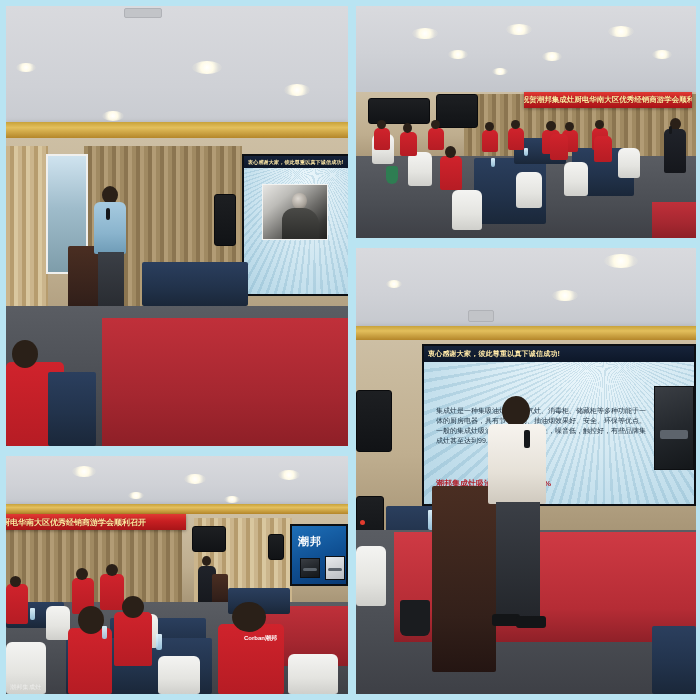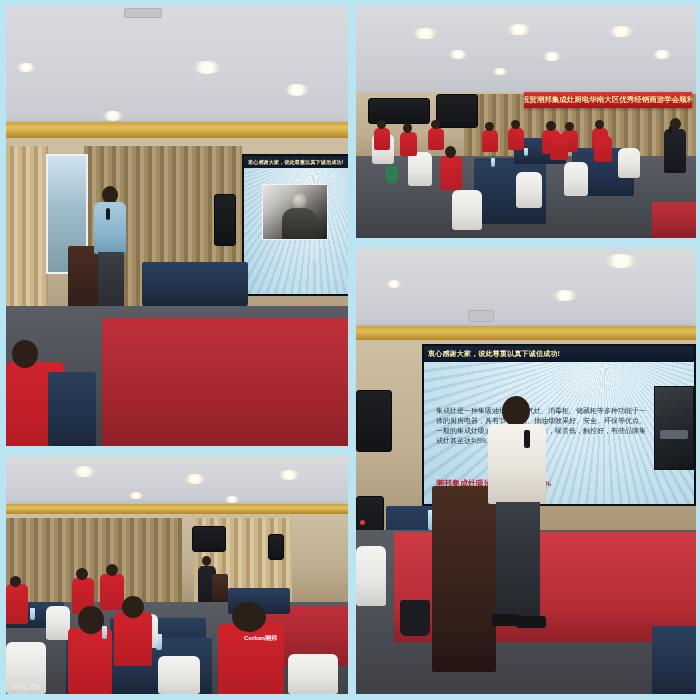--- a/index.html
+++ b/index.html
@@ -383,21 +383,29 @@
       <div class="downlight" style="left:178px; top:18px; width:22px; height:10px;"></div>
       <div class="downlight" style="left:272px; top:14px; width:22px; height:10px;"></div>
       <div class="downlight" style="left:122px; top:36px; width:16px; height:7px;"></div>
       <div class="downlight" style="left:218px; top:40px; width:16px; height:7px;"></div>
 
       <div class="cove" style="top:48px; height:10px;"></div>
       <div class="wall" style="top:58px; height:88px;"></div>
       <div class="curtain dark" style="left:0; top:62px; width:176px; height:96px;"></div>
       <div class="curtain" style="left:188px; top:62px; width:98px; height:88px;"></div>
 
-
+      <div class="banner" style="left:-6px; top:58px; width:186px; height:16px; font-size:8px; justify-content:flex-start; padding-left:2px;">厨电华南大区优秀经销商游学会顺利召开</div>
+
+      <div class="screen" style="left:284px; top:68px; width:58px; height:62px; background:#0d3a6e;">
+        <div class="screen-body" style="top:0; background:linear-gradient(160deg,#1e6fb8 0%, #0f4f92 55%, #0a3a74 100%);">
+          <div style="position:absolute; left:6px; top:8px; color:#ffffff; font-size:11px; font-weight:bold; letter-spacing:1px;">潮邦</div>
+          <div class="slide-thumb" style="left:8px; top:32px; width:20px; height:20px;"></div>
+          <div class="slide-thumb" style="left:33px; top:30px; width:20px; height:24px; background:linear-gradient(160deg,#e8eaec 0%,#b9bdc2 100%);"></div>
+        </div>
+      </div>
 
       <div class="speaker-box" style="left:262px; top:78px; width:16px; height:26px;"></div>
       <div class="speaker-box" style="left:186px; top:70px; width:34px; height:26px;"></div>
 
       <div class="head" style="left:196px; top:100px; width:9px; height:10px;"></div>
       <div class="suit-dark" style="left:192px; top:110px; width:18px; height:42px;"></div>
       <div class="podium" style="left:206px; top:118px; width:16px; height:34px;"></div>
 
       <div class="floor" style="top:146px; height:92px;"></div>
       <div class="carpet-red" style="left:254px; top:150px; width:88px; height:60px;"></div>

